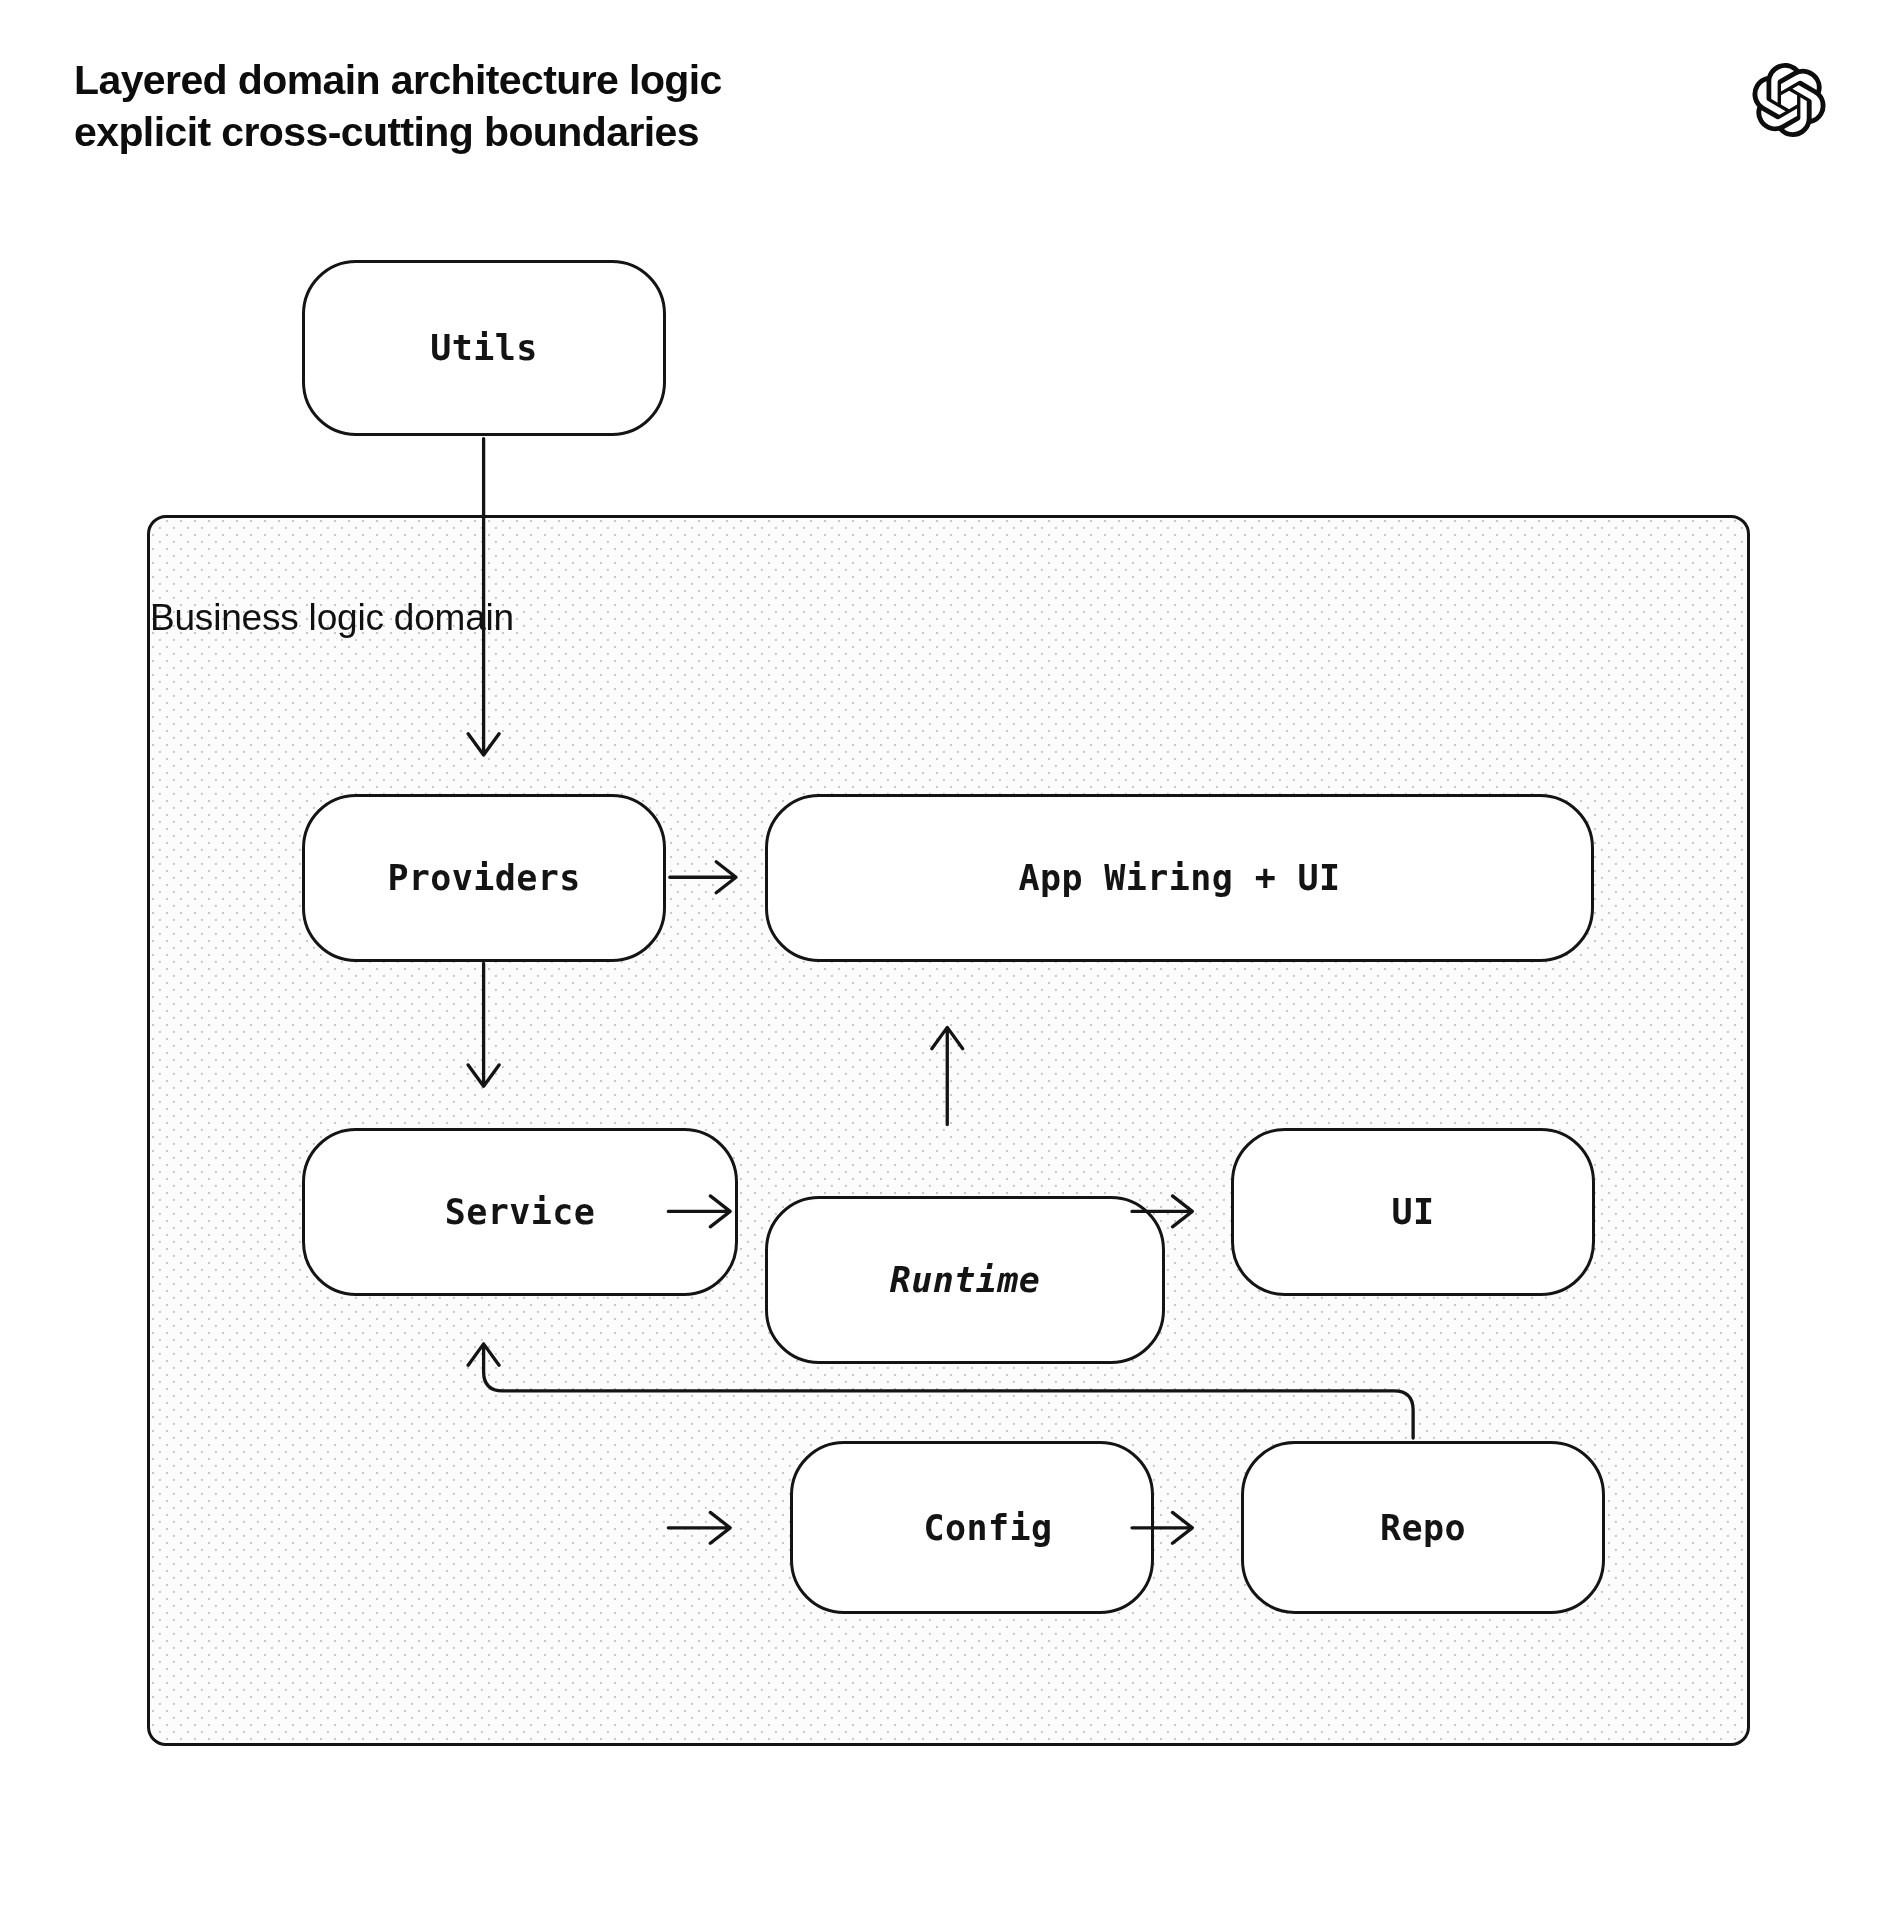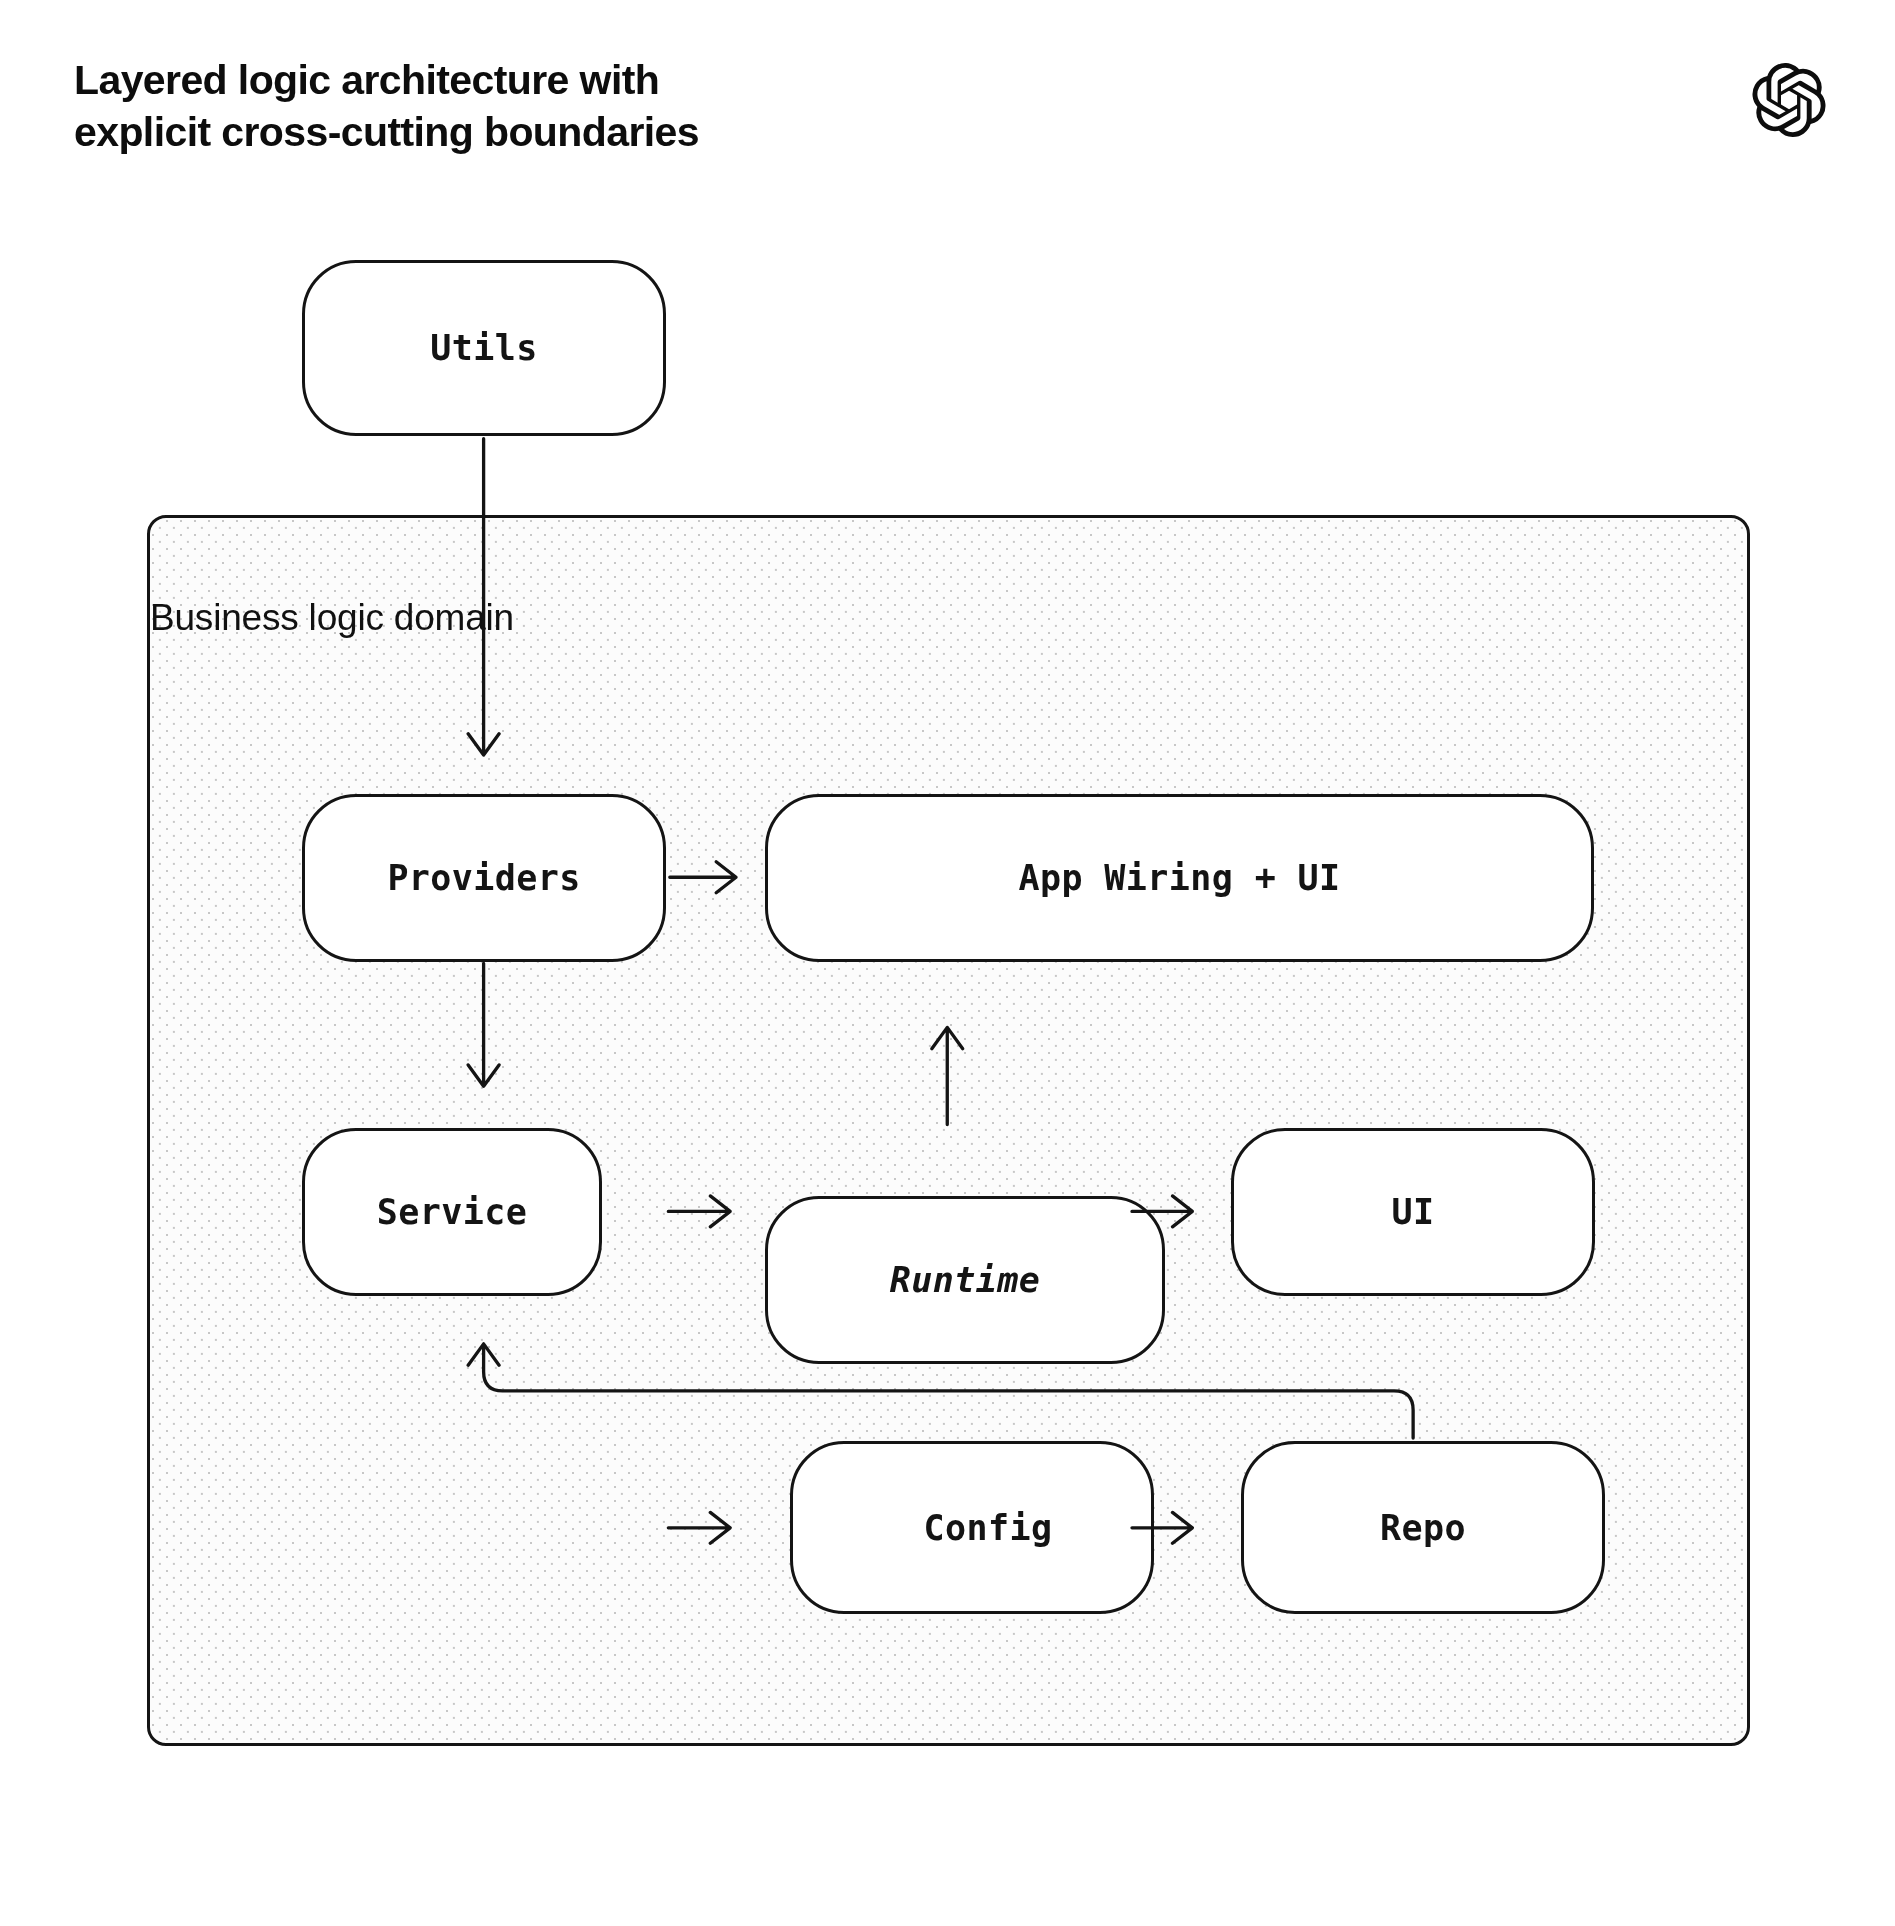--- a/index.html
+++ b/index.html
@@ -75,21 +75,21 @@
     font-family: "DejaVu Sans Mono", "Liberation Mono", monospace;
     font-size: 35px;
     font-weight: 700;
     color: #141414;
     letter-spacing: 0.4px;
     white-space: nowrap;
   }
   .n-utils     { left: 302px;  top: 260px;  width: 364px;  height: 176px; }
   .n-providers { left: 302px;  top: 794px; width: 364px;  height: 168px; }
   .n-appwiring { left: 765px; top: 794px; width: 829px; height: 168px; }
-  .n-service   { left: 302px;  top: 1128px; width: 300px;  height: 168px; }
+  .n-service   { left: 302px;  top: 1128px; width: 436px;  height: 168px; }
   .n-runtime   { left: 765px; top: 1196px; width: 400px;  height: 168px; font-style: italic; }
   .n-ui        { left: 1231px; top: 1128px; width: 364px;  height: 168px; }
   .n-types     { left: 302px;  top: 1441px; width: 364px;  height: 173px; }
   .n-config    { left: 790px; top: 1441px; width: 364px;  height: 173px; padding-left: 32px; }
   .n-repo      { left: 1231px; top: 1441px; width: 364px;  height: 173px; margin-left: 10px; }
 
   
   .edges {
     position: absolute;
     left: 0; top: 0;
@@ -104,21 +104,21 @@
     stroke-linecap: round;
     stroke-linejoin: round;
   }
 </style>
 </head>
 <body>
 
 <div class="canvas">
 
   <div class="title">
-    <div>Layered logic architecture with</div>
+    <div>Layered domain architecture logic</div>
     <div>explicit cross-cutting boundaries</div>
   </div>
 
   <svg class="logo" viewBox="0 0 24 24" aria-hidden="true">
     <path fill="#0d0d0d" d="M22.2819 9.8211a5.9847 5.9847 0 0 0-.5157-4.9108 6.0462 6.0462 0 0 0-6.5098-2.9A6.0651 6.0651 0 0 0 4.9807 4.1818a5.9847 5.9847 0 0 0-3.9977 2.9 6.0462 6.0462 0 0 0 .7427 7.0966 5.98 5.98 0 0 0 .511 4.9107 6.051 6.051 0 0 0 6.5146 2.9001A5.9847 5.9847 0 0 0 13.2599 24a6.0557 6.0557 0 0 0 5.7718-4.2058 5.9894 5.9894 0 0 0 3.9977-2.9001 6.0557 6.0557 0 0 0-.7475-7.0729zm-9.022 12.6081a4.4755 4.4755 0 0 1-2.8764-1.0408l.1419-.0804 4.7783-2.7582a.7948.7948 0 0 0 .3927-.6813v-6.7369l2.02 1.1686a.071.071 0 0 1 .038.0615v5.5826a4.504 4.504 0 0 1-4.4945 4.4849zm-9.6607-4.1254a4.4708 4.4708 0 0 1-.5346-3.0137l.142.0852 4.783 2.7582a.7712.7712 0 0 0 .7806 0l5.8428-3.3685v2.3324a.0804.0804 0 0 1-.0332.0615L9.74 19.9502a4.4992 4.4992 0 0 1-6.1408-1.6464zM2.3408 7.8956a4.485 4.485 0 0 1 2.3655-1.9728V11.6a.7664.7664 0 0 0 .3879.6765l5.8144 3.3543-2.0201 1.1685a.0757.0757 0 0 1-.071 0l-4.8303-2.7865A4.504 4.504 0 0 1 2.3408 7.8956zm16.5963 3.8558L13.1038 8.364 15.1192 7.2a.0757.0757 0 0 1 .071 0l4.8303 2.7913a4.4944 4.4944 0 0 1-.6765 8.1042v-5.6772a.79.79 0 0 0-.407-.667zm2.0107-3.0231l-.142-.0852-4.7735-2.7818a.7759.7759 0 0 0-.7854 0L9.409 9.2297V6.8974a.0662.0662 0 0 1 .0284-.0615l4.8303-2.7866a4.4992 4.4992 0 0 1 6.6802 4.66zM8.3065 12.863l-2.02-1.1638a.0804.0804 0 0 1-.038-.0567V6.0742a4.4992 4.4992 0 0 1 7.3757-3.4537l-.142.0805L8.704 5.459a.7948.7948 0 0 0-.3927.6813zm1.0976-2.3654l2.602-1.4998 2.6069 1.4998v2.9994l-2.5974 1.4997-2.6067-1.4997Z"></path>
   </svg>
 
   <div class="domain">
     <div class="domain-label">Business logic domain</div>
   </div>

